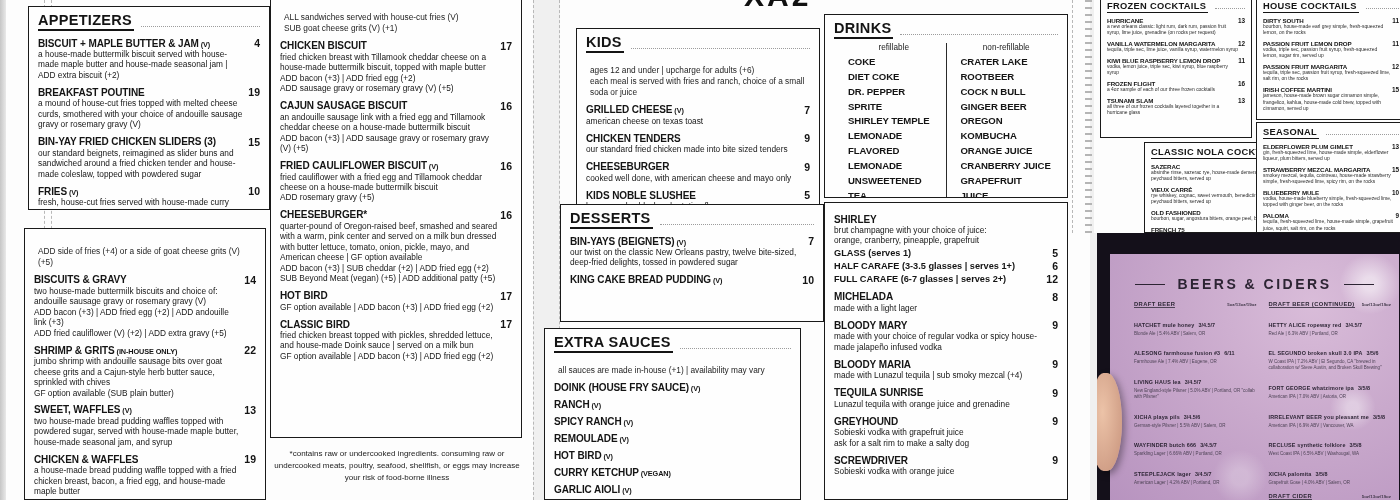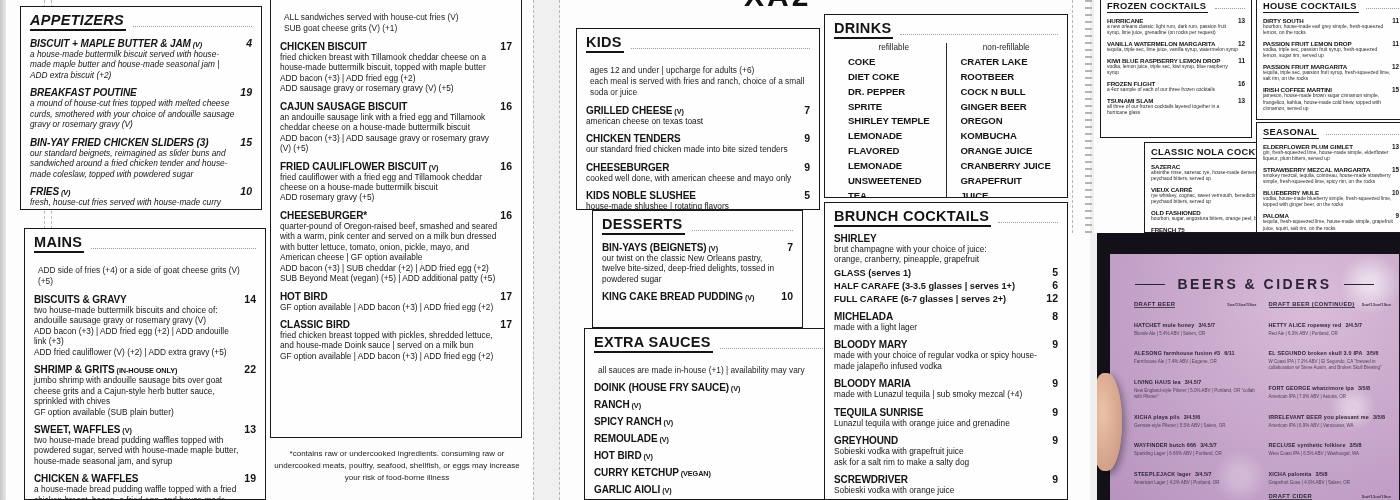--- a/index.html
+++ b/index.html
@@ -12,21 +12,21 @@
          background:repeating-linear-gradient(180deg,#b5b5b5 0 2px,transparent 2px 7px);}
   .logo{position:absolute;left:744px;top:0;width:110px;height:11px;overflow:hidden;}
   .logo span{display:block;font-size:30px;font-weight:900;letter-spacing:3px;margin-top:-21px;color:#111;}
 
   .sec{position:absolute;background:#fefefe;border:1.6px solid #1a1a1a;padding:5px 9px 8px;overflow:hidden;box-sizing:border-box;}
   .sec-h{display:flex;align-items:flex-end;}
   .t{font-weight:700;font-size:14.5px;letter-spacing:.3px;border-bottom:2px solid #141414;padding:0 2px 1px 0;white-space:nowrap;}
   .lead{flex:1;border-bottom:1px dotted #9c9c9c;margin:0 0 4px 7px;}
   .note{font-size:8.3px;margin:12px 0 0 4px;line-height:1.32;color:#1d1d1d;}
   .it{margin-top:6px;}
-  .row{display:flex;justify-content:space-between;align-items:flex-end;}
+  .row{display:flex;justify-content:space-between;align-items:center;}
   .nm{font-weight:700;font-size:10px;letter-spacing:-.1px;}
   .tg{font-size:7.3px;font-weight:700;}
   .pr{font-weight:700;font-size:10.5px;margin-left:8px;white-space:nowrap;}
   .ds{font-size:8.3px;line-height:1.26;color:#161616;padding-right:14px;}
   .sl{margin-top:1px;}
   .sl-l{font-weight:700;font-size:9.2px;}
   .footnote{position:absolute;left:272px;top:448px;width:250px;text-align:center;font-size:8px;line-height:1.5;color:#222;}
 
   .dk-grid{display:grid;grid-template-columns:1fr 1px 1fr;margin-top:4px;}
   .dk-div{background:#2a2a2a;height:156px;}
@@ -76,21 +76,21 @@
   <div class="dashv" style="left:51px;"></div>
   <div class="dashv" style="left:533px;"></div>
   <div class="dashv" style="left:559px;"></div>
   <div class="dashv" style="left:1072px;height:233px;"></div>
   <div class="ticks"></div>
 
   <div class="logo">
       <span>XA2</span>
     </div>
 
-  <div class="sec" id="sec-appetizers" style="left:20px;top:6px;width:242px;height:204px;font-style:italic;">
+  <div class="sec" id="sec-appetizers" style="left:28px;top:6px;width:242px;height:204px;">
       <div class="sec-h">
         <span class="t">APPETIZERS</span>
         <span class="lead"></span>
       </div>
       <div class="it">
         <div class="row">
           <span class="nm">BISCUIT + MAPLE BUTTER &amp; JAM<span class="tg"> (V)</span></span>
           <span class="pr">4</span>
         </div>
         <div class="ds">a house-made buttermilk biscuit served with house-made maple butter and house-made seasonal jam | ADD extra biscuit (+2)</div>
@@ -111,24 +111,20 @@
       </div>
       <div class="it">
         <div class="row">
           <span class="nm">FRIES<span class="tg"> (V)</span></span>
           <span class="pr">10</span>
         </div>
         <div class="ds">fresh, house-cut fries served with house-made curry ketchup and house-made Doink (house fry sauce)</div>
       </div>
     </div>
   <div class="sec" id="sec-mains" style="left:24px;top:228px;width:242px;height:272px;">
-      <div class="sec-h">
-        <span class="t">MAINS</span>
-        <span class="lead"></span>
-      </div>
       <div class="note" style="white-space: pre-line;">ADD side of fries (+4) or a side of goat cheese grits (V) (+5)</div>
       <div class="it">
         <div class="row">
           <span class="nm">BISCUITS &amp; GRAVY</span>
           <span class="pr">14</span>
         </div>
         <div class="ds">two house-made buttermilk biscuits and choice of: andouille sausage gravy or rosemary gravy (V)</div>
         <div class="ds">ADD bacon (+3) | ADD fried egg (+2) | ADD andouille link (+3)</div>
         <div class="ds">ADD fried cauliflower (V) (+2) | ADD extra gravy (+5)</div>
       </div>
@@ -239,40 +235,40 @@
         <div class="ds">cooked well done, with american cheese and mayo only</div>
       </div>
       <div class="it">
         <div class="row">
           <span class="nm">KIDS NOBLE SLUSHEE</span>
           <span class="pr">5</span>
         </div>
         <div class="ds">house-made shlushee | rotating flavors</div>
       </div>
     </div>
-  <div class="sec" id="sec-desserts" style="left:592px;top:204px;width:211px;height:118px;margin-top:6px;">
+  <div class="sec" id="sec-desserts" style="left:560px;top:204px;width:264px;height:118px;">
       <div class="sec-h">
         <span class="t">DESSERTS</span>
         <span class="lead"></span>
       </div>
       <div class="it">
         <div class="row">
           <span class="nm">BIN-YAYS (BEIGNETS)<span class="tg"> (V)</span></span>
           <span class="pr">7</span>
         </div>
         <div class="ds">our twist on the classic New Orleans pastry, twelve bite-sized, deep-fried delights, tossed in powdered sugar</div>
       </div>
       <div class="it">
         <div class="row">
           <span class="nm">KING CAKE BREAD PUDDING<span class="tg"> (V)</span></span>
           <span class="pr">10</span>
         </div>
       </div>
     </div>
-  <div class="sec" id="sec-extra_sauces" style="left:584px;top:328px;width:257px;height:172px;">
+  <div class="sec" id="sec-extra_sauces" style="left:544px;top:328px;width:257px;height:172px;">
       <div class="sec-h">
         <span class="t">EXTRA SAUCES</span>
         <span class="lead"></span>
       </div>
       <div class="note" style="white-space: pre-line;">all sauces are made in-house (+1) | availability may vary</div>
       <div class="it">
         <div class="row">
           <span class="nm">DOINK (HOUSE FRY SAUCE)<span class="tg"> (V)</span></span>
         </div>
       </div>
@@ -335,24 +331,20 @@
           <div class="dk-item">CRATER LAKE ROOTBEER</div>
           <div class="dk-item">COCK N BULL GINGER BEER</div>
           <div class="dk-item">OREGON KOMBUCHA</div>
           <div class="dk-item">ORANGE JUICE</div>
           <div class="dk-item">CRANBERRY JUICE</div>
           <div class="dk-item">GRAPEFRUIT JUICE</div>
         </div>
       </div>
     </div>
   <div class="sec" id="sec-brunch_cocktails" style="left:824px;top:202px;width:244px;height:298px;">
-      <div class="sec-h">
-        <span class="t">BRUNCH COCKTAILS</span>
-        <span class="lead"></span>
-      </div>
       <div class="it">
         <div class="row">
           <span class="nm">SHIRLEY</span>
         </div>
         <div class="ds">brut champagne with your choice of juice:</div>
         <div class="ds">orange, cranberry, pineapple, grapefruit</div>
         <div class="row sl">
           <span class="sl-l">GLASS (serves 1)</span>
           <span class="pr">5</span>
         </div>

